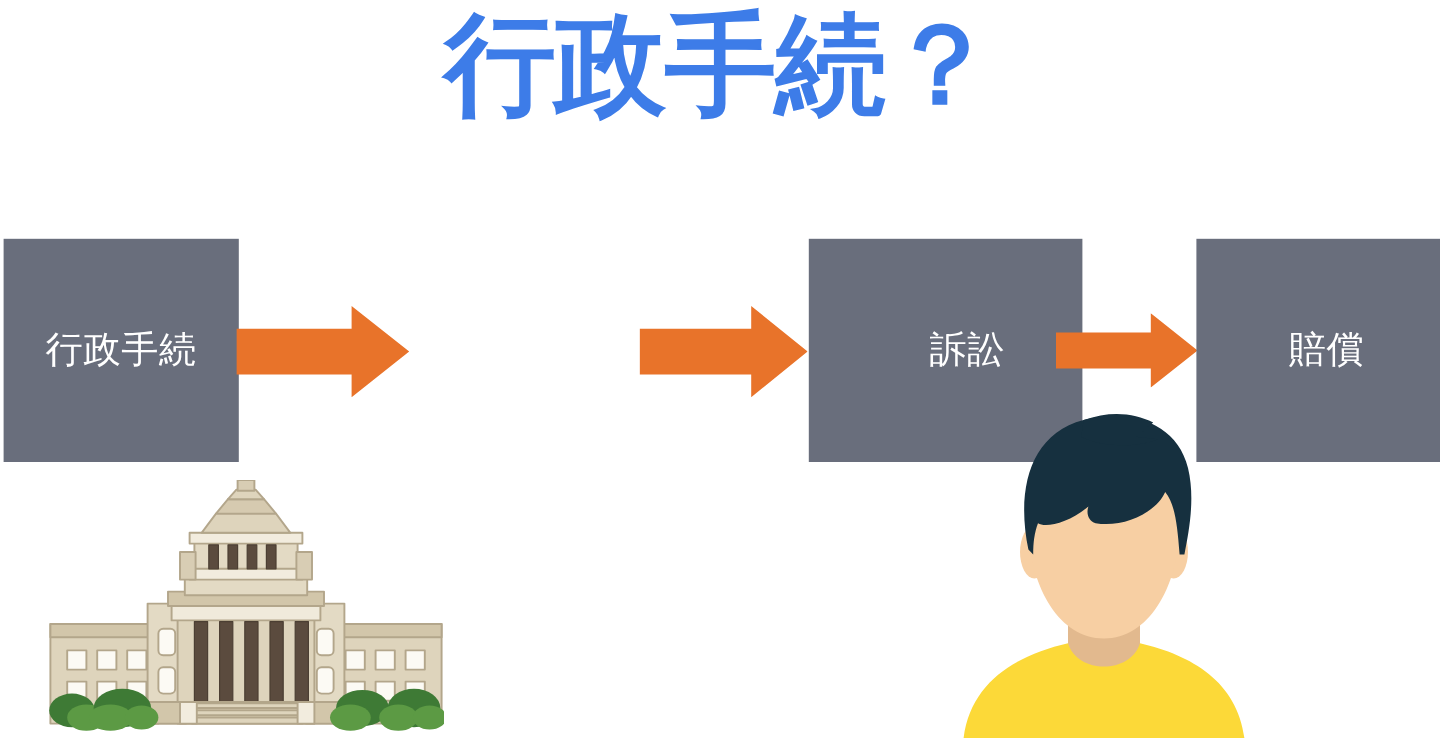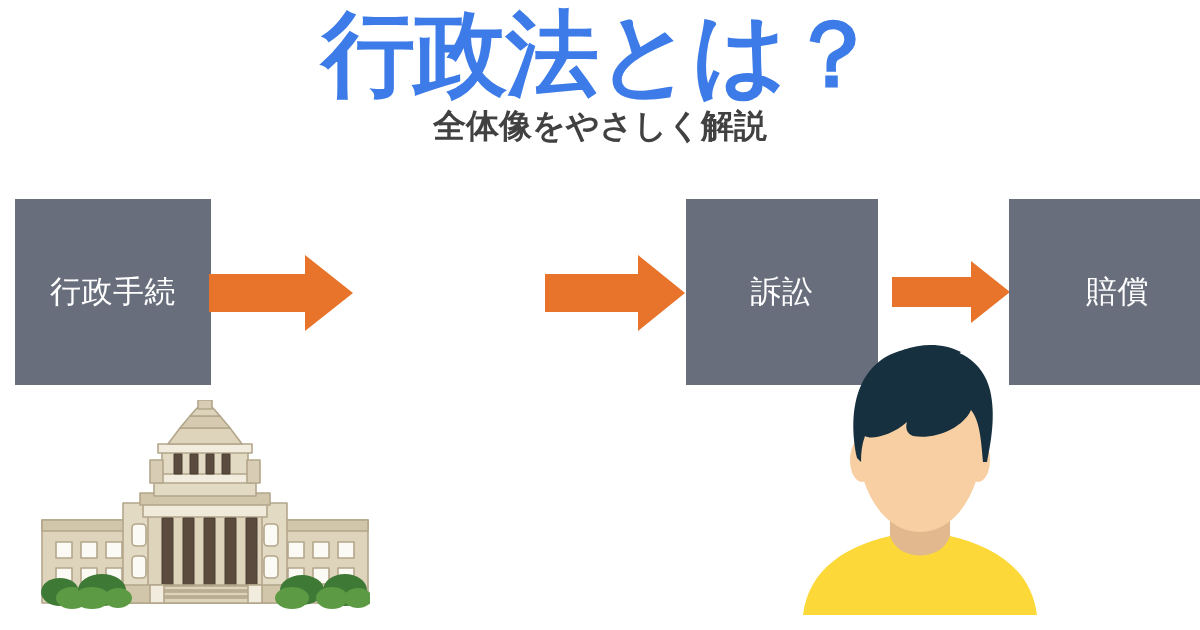--- a/index.html
+++ b/index.html
@@ -42,21 +42,21 @@
     font-size: 33px;
     line-height: 1.1;
     font-weight: 700;
     color: #414141;
     white-space: nowrap;
   }
 
   
   #flow {
     position: absolute;
-    left: 12px;
+    left: 0;
     top: 199px;
     width: 1160px;
     height: 188px;
   }
   .flow-box {
     position: absolute;
     top: 0;
     height: 186px;
     background: #696E7C;
     display: flex;
@@ -65,21 +65,21 @@
   }
   .flow-box .box-label {
     color: #FFFFFF;
     font-size: 31px;
     font-weight: 400;
     letter-spacing: 0.5px;
     white-space: nowrap;
   }
   #box-1 { left: 3px;   width: 196px; }
   #box-2 { left: 336px; width: 193px; }
-  #box-3 { left: 674px; width: 192px; }
+  #box-3 { left: 674px; width: 192px; padding-left: 36px; }
   #box-4 { left: 997px; width: 193px; padding-left: 12px; }
 
   .flow-arrow {
     position: absolute;
     display: block;
   }
   #arrow-1 { left: 197px; top: 56px;  width: 144px; height: 76px; }
   #arrow-2 { left: 533px; top: 56px;  width: 140px; height: 76px; }
   #arrow-3 { left: 880px; top: 62px;  width: 118px; height: 62px; }
 
@@ -100,22 +100,21 @@
     width: 290px;
     height: 275px;
   }
 </style>
 </head>
 <body>
 
 <div id="canvas">
 
   <div id="header">
-    <h1 id="title">行政法とは？</h1>
-    <h2 id="subtitle">全体像をやさしく解説</h2>
+    <h1 id="title">行政手続？</h1>
   </div>
 
   <div id="flow">
 
     <div class="flow-box" id="box-1">
       <span class="box-label">行政手続</span>
     </div>
 
     <svg class="flow-arrow" id="arrow-1" viewBox="0 0 144 76">
       <polygon points="0,19 96,19 96,0 144,38 96,76 96,57 0,57" fill="#E8732A"></polygon>

